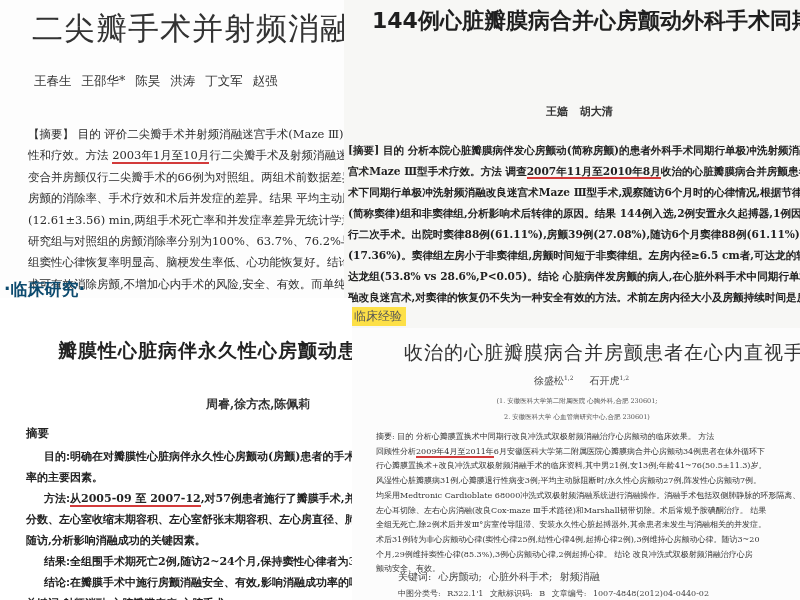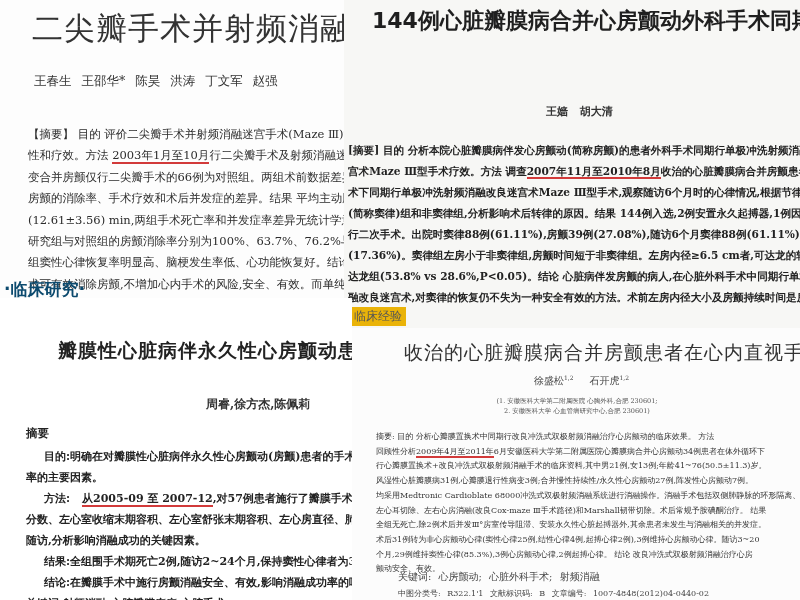--- a/index.html
+++ b/index.html
@@ -18,35 +18,35 @@
   .p1 .body{left:28px;top:124px;width:340px;font-size:11.5px;line-height:21.4px;color:#2b2b2b;}
   .p1 .line{display:block;white-space:nowrap;}
   .p1 .section{left:4px;top:278px;font-size:17px;font-weight:bold;color:#0c4a6e;font-family:"DejaVu Sans","Liberation Sans",sans-serif;}
   
   .p2 .title{left:28px;width:410px;text-align:center;font-size:22px;font-weight:bold;color:#1f1f1f;font-family:"DejaVu Sans","Liberation Sans",sans-serif;}
   .p2 .t1{top:6px;}
   .p2 .t2{top:45px;}
   .p2 .authors{left:202px;top:104px;font-size:11px;font-weight:bold;word-spacing:8px;color:#333;}
   .p2 .body{left:4px;top:140px;font-size:10.6px;line-height:21px;color:#222;font-weight:bold;}
   .p2 .line{display:block;white-space:nowrap;}
-  .p2 .tag{left:6px;top:307px;padding:1px 4px;font-size:12px;color:#555;background:#eab308;font-family:"DejaVu Sans","Liberation Sans",sans-serif;}
+  .p2 .tag{left:6px;top:307px;padding:1px 4px;font-size:12px;color:#555;background:#fde047;font-family:"DejaVu Sans","Liberation Sans",sans-serif;}
   
   .p3 .title{left:58px;top:40px;font-size:19px;font-weight:bold;color:#222;font-family:"DejaVu Sans","Liberation Sans",sans-serif;letter-spacing:1px;}
   .p3 .authors{left:206px;top:98px;font-size:12px;font-weight:bold;color:#333;}
   .p3 .abs-head{left:26px;top:128px;font-size:11.5px;font-weight:bold;}
   .p3 .body{left:26px;top:148px;font-size:11px;line-height:21px;color:#222;font-weight:bold;}
   .p3 .line{display:block;white-space:nowrap;}
   .p3 .ind{padding-left:18px;}
   
   .p4 .title{left:52px;top:12px;font-size:19px;color:#333;letter-spacing:1px;font-family:"DejaVu Sans","Liberation Sans",sans-serif;}
   .p4 .authors{left:182px;top:46px;font-size:10px;color:#444;}
   .p4 .authors sup{font-size:6px;}
   .p4 .aff{left:80px;font-size:6.5px;color:#555;width:290px;text-align:center;}
   .p4 .aff1{top:69px;}
-  .p4 .aff2{top:79px;}
+  .p4 .aff2{top:85px;}
   .p4 .body{left:24px;top:102px;font-size:8px;line-height:14.7px;color:#333;}
   .p4 .line{display:block;white-space:nowrap;}
   .p4 .kw{left:46px;top:242px;font-size:10px;color:#444;word-spacing:4px;}
   .p4 .cls{left:46px;top:260px;font-size:8px;color:#444;word-spacing:4px;}
 </style>
 </head>
 <body>
 
 <div class="panel p1">
   <div class="abs title">二尖瓣手术并射频消融迷宫术治疗</div>
@@ -81,21 +81,21 @@
   <div class="abs tag">临床经验</div>
 </div>
 
 <div class="panel p3">
   <div class="abs title">瓣膜性心脏病伴永久性心房颤动患者术中消</div>
   <div class="abs authors">周睿,徐方杰,陈佩莉</div>
   <div class="abs abs-head">摘要</div>
   <div class="abs body">
       <span class="line ind">目的:明确在对瓣膜性心脏病伴永久性心房颤动(房颤)患者的手术中进行房颤消</span>
       <span class="line">率的主要因素。</span>
-      <span class="line ind">方法:<span class="ul" style="border-bottom-color: rgb(210, 58, 58); margin-left: 12px;">从2005-09 至 2007-12</span>,对57例患者施行了瓣膜手术,并在术中进行了房颤消</span>
+      <span class="line ind">方法:<span class="ul" style="border-bottom-color: rgb(210, 58, 58);">从2005-09 至 2007-12</span>,对57例患者施行了瓣膜手术,并在术中进行了房颤消</span>
       <span class="line">分数、左心室收缩末期容积、左心室舒张末期容积、左心房直径、肺动脉压,并与年龄、性</span>
       <span class="line">随访,分析影响消融成功的关键因素。</span>
       <span class="line ind">结果:全组围手术期死亡2例,随访2~24个月,保持窦性心律者为39例(70.9%,</span>
       <span class="line ind">结论:在瓣膜手术中施行房颤消融安全、有效,影响消融成功率的唯一因素为左心房</span>
       <span class="line">关键词  射频消融;心脏瓣膜疾病;心脏手术</span>
     </div>
 </div>
 
 <div class="panel p4">
   <div class="abs title">收治的心脏瓣膜病合并房颤患者在心内直视手</div>
@@ -103,21 +103,21 @@
     <span>徐盛松</span><sup>1,2</sup>
     &nbsp;&nbsp;&nbsp;
     <span>石开虎</span><sup>1,2</sup>
   </div>
   <div class="abs aff aff1">(1. 安徽医科大学第二附属医院 心胸外科,合肥 230601;</div>
   <div class="abs aff aff2">2. 安徽医科大学 心血管病研究中心,合肥 230601)</div>
   <div class="abs body">
       <span class="line">        摘要: 目的  分析心瓣膜置换术中同期行改良冲洗式双极射频消融治疗心房颤动的临床效果。  方法</span>
       <span class="line">回顾性分析<span class="ul" style="border-bottom-color: rgb(210, 58, 58);">2009年4月至2011年</span>6月安徽医科大学第二附属医院心瓣膜病合并心房颤动34例患者在体外循环下</span>
       <span class="line">行心瓣膜置换术+改良冲洗式双极射频消融手术的临床资料,其中男21例,女13例;年龄41~76(50.5±11.3)岁。</span>
-      <span class="line">风湿性心脏瓣膜病31例,心瓣膜退行性病变3例;合并慢性持续性/永久性心房颤动27例,阵发性心房颤动7例。</span>
+      <span class="line">风湿性心脏瓣膜病31例,心瓣膜退行性病变3例;平均主动脉阻断时/永久性心房颤动27例,阵发性心房颤动7例。</span>
       <span class="line">均采用Medtronic Cardioblate 68000冲洗式双极射频消融系统进行消融操作。消融手术包括双侧肺静脉的环形隔离、</span>
       <span class="line">左心耳切除、左右心房消融(改良Cox-maze Ⅲ手术路径)和Marshall韧带切除。术后常规予胺碘酮治疗。  结果</span>
       <span class="line">全组无死亡,除2例术后并发Ⅲ°房室传导阻滞、安装永久性心脏起搏器外,其余患者未发生与消融相关的并发症。</span>
       <span class="line">术后31例转为非心房颤动心律(窦性心律25例,结性心律4例,起搏心律2例),3例维持心房颤动心律。随访3~20</span>
       <span class="line">个月,29例维持窦性心律(85.3%),3例心房颤动心律,2例起搏心律。  结论  改良冲洗式双极射频消融治疗心房</span>
       <span class="line">颤动安全、有效。</span>
     </div>
   <div class="abs kw">关键词: 心房颤动;  心脏外科手术;  射频消融</div>
   <div class="abs cls">中图分类号: R322.1'1    文献标识码: B    文章编号: 1007-4848(2012)04-0440-02</div>
 </div>

